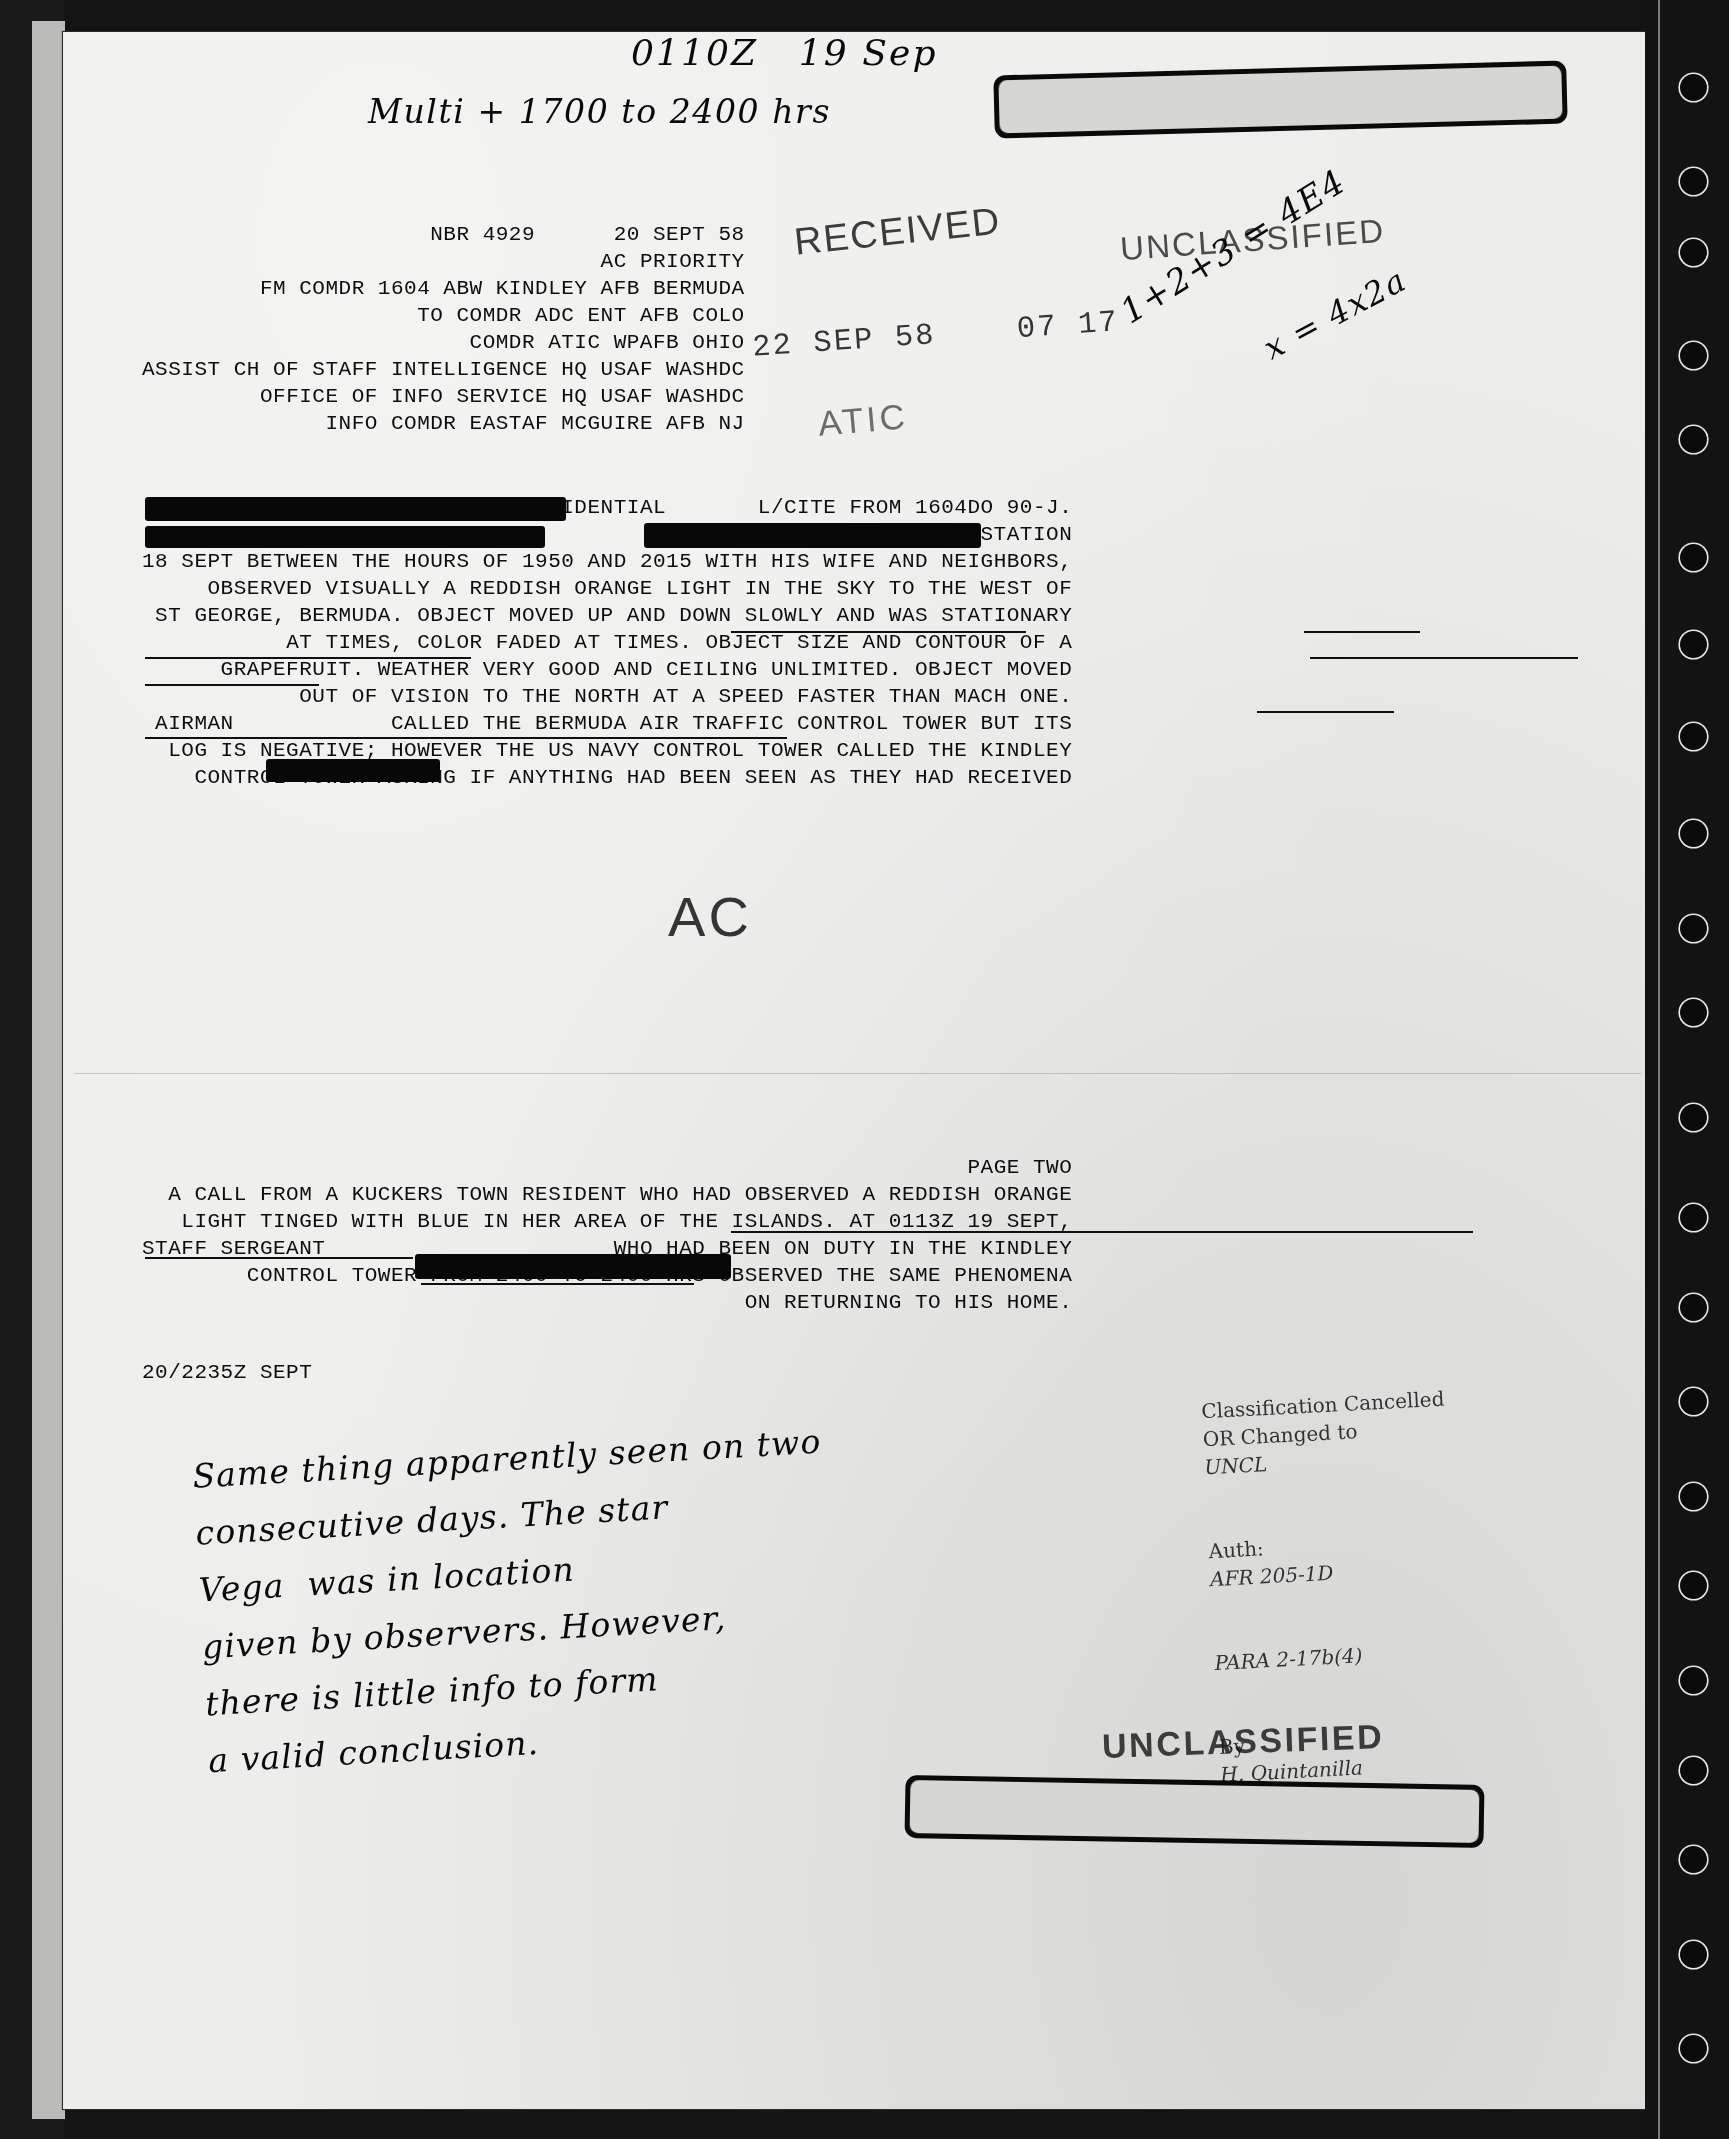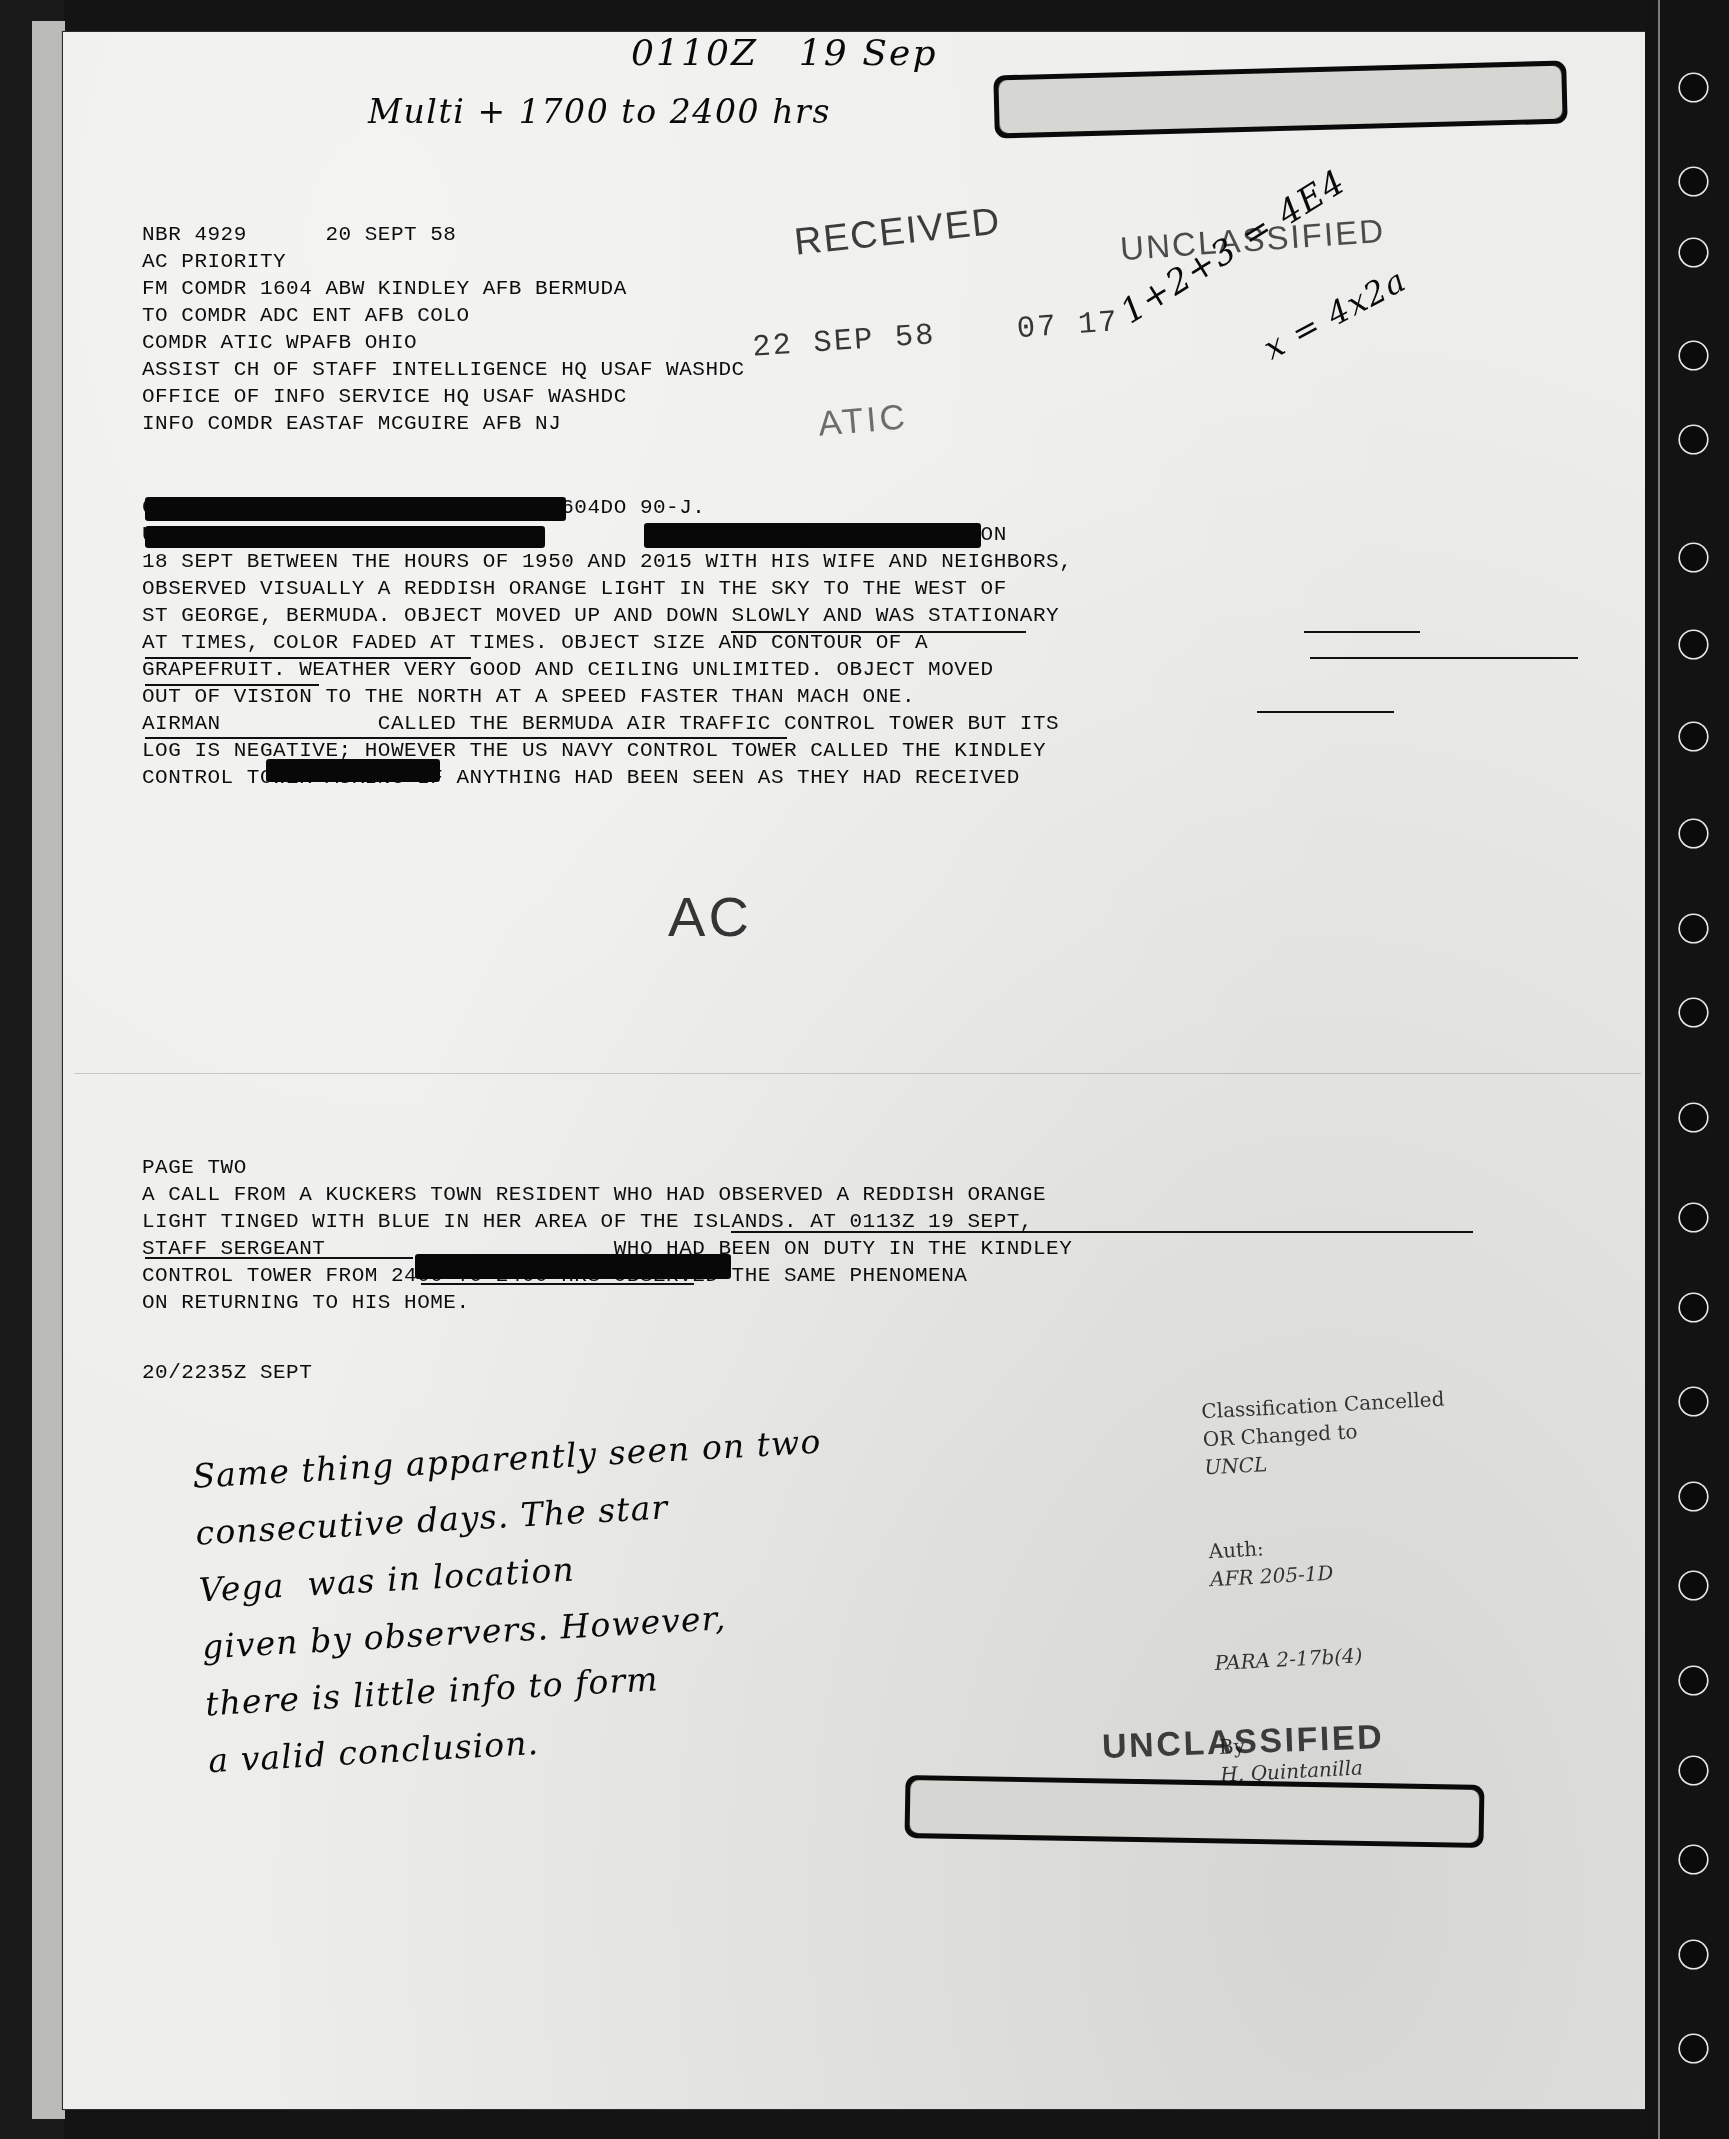--- a/index.html
+++ b/index.html
@@ -87,20 +87,21 @@
 
   
   .typed {
     position: absolute;
     color: #0d0d0d;
     font-family: "Liberation Mono", monospace;
     font-size: 21px;
     line-height: 27px;
     letter-spacing: 0.5px;
     white-space: pre;
+    text-align: right;
   }
   .hdr {
     left: 142px;
     top: 221px;
   }
   .body-block {
     left: 142px;
     top: 494px;
   }
   .page-two {

